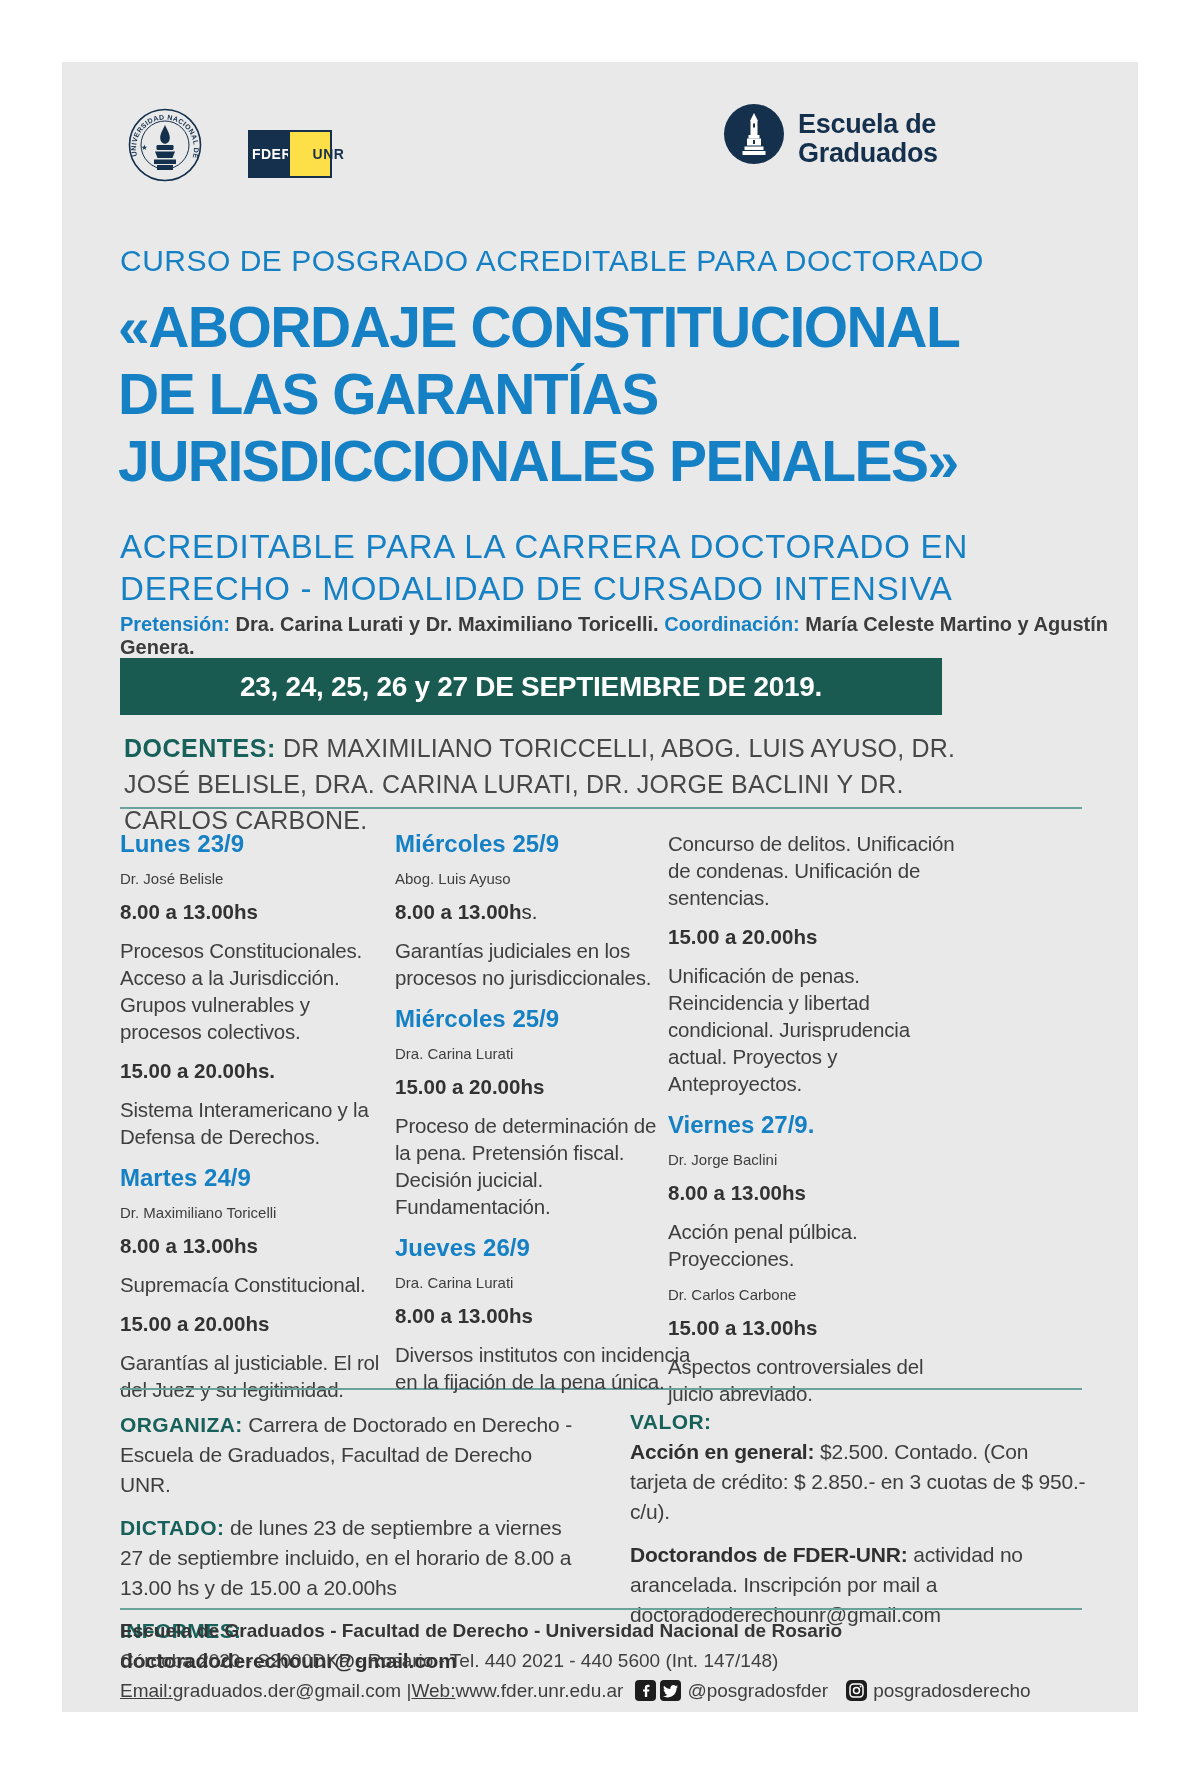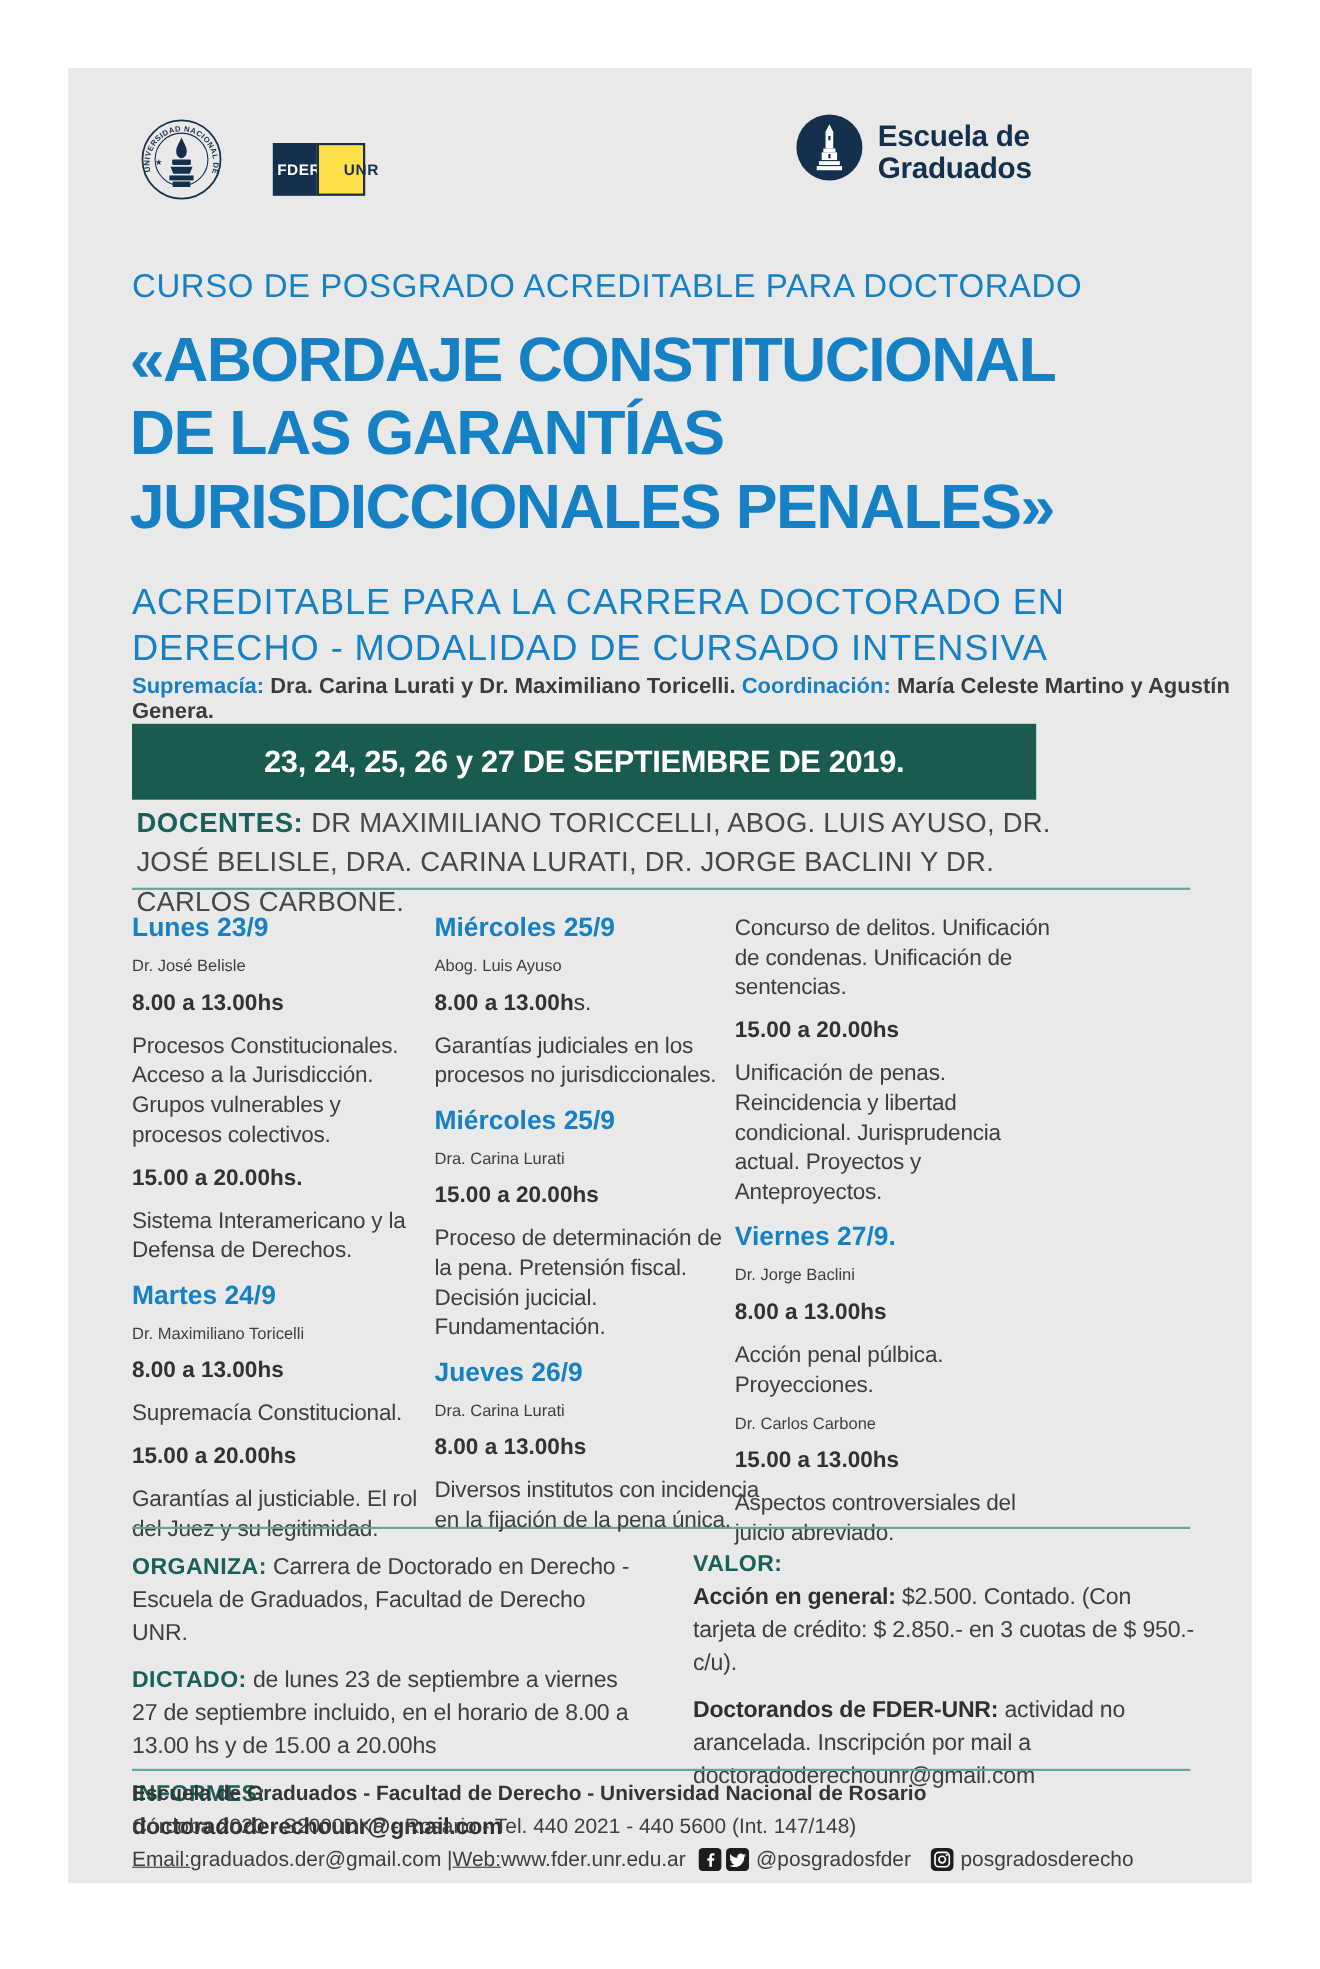--- a/index.html
+++ b/index.html
@@ -24,21 +24,21 @@
     font-size:27px;line-height:29px;letter-spacing:-0.3px;}
   
   .kicker{position:absolute;left:58px;top:182px;color:#1580c4;font-size:30px;letter-spacing:0.5px;}
   .title{position:absolute;left:56px;top:232px;color:#1580c4;font-weight:800;
     font-size:57px;line-height:67px;letter-spacing:-1.5px;}
   .subtitle{position:absolute;left:58px;top:464px;color:#1580c4;font-weight:400;
     font-size:33px;line-height:42px;letter-spacing:0.8px;}
   .direccion{position:absolute;left:58px;top:551px;font-size:20px;color:#3b3b3b;font-weight:bold;}
   .direccion .plain{font-weight:bold;color:#3b3b3b;}
   .dl{color:#1580c4;font-weight:bold;}
-  .banner{position:absolute;left:58px;top:596px;width:822px;height:69px;background:#1a5b51;
+  .banner{position:absolute;left:58px;top:596px;width:822px;height:57px;background:#1a5b51;
     display:flex;align-items:center;justify-content:center;}
   .banner span{color:#ffffff;font-weight:bold;font-size:28px;letter-spacing:-0.3px;}
   .docentes{position:absolute;left:62px;top:668px;width:885px;font-size:25px;line-height:36px;
     color:#474747;letter-spacing:0.2px;}
   .doc-label{color:#17615a;font-weight:bold;letter-spacing:0.5px;}
   .divider{position:absolute;left:58px;width:962px;border-top:2px solid #69a39b;}
   .d1{top:745px;}.d2{top:1326px;}.d3{top:1546px;}
   
   .schedule{position:absolute;left:58px;top:762px;width:840px;display:flex;}
   .col{box-sizing:border-box;}
@@ -133,21 +133,21 @@
     <div>DE LAS GARANTÍAS</div>
     <div>JURISDICCIONALES PENALES»</div>
   </div>
 
   <div class="subtitle">
     <div>ACREDITABLE PARA LA CARRERA DOCTORADO EN</div>
     <div>DERECHO - MODALIDAD DE CURSADO INTENSIVA</div>
   </div>
 
   <div class="direccion">
-    <span class="dl">Supremacía:</span><span class="plain"> Dra. Carina Lurati y Dr. Maximiliano Toricelli.  </span><span class="dl">Coordinación:</span><span class="plain"> María Celeste Martino y Agustín Genera.</span>
+    <span class="dl">Pretensión:</span><span class="plain"> Dra. Carina Lurati y Dr. Maximiliano Toricelli.  </span><span class="dl">Coordinación:</span><span class="plain"> María Celeste Martino y Agustín Genera.</span>
   </div>
 
   <div class="banner">
     <span>23, 24, 25, 26 y 27 DE SEPTIEMBRE DE 2019.</span>
   </div>
 
   <div class="docentes">
     <span class="doc-label">DOCENTES:</span><span> DR MAXIMILIANO TORICCELLI, ABOG. LUIS AYUSO, DR. JOSÉ BELISLE, DRA. CARINA LURATI, DR. JORGE BACLINI Y DR. CARLOS CARBONE.</span>
   </div>
 

